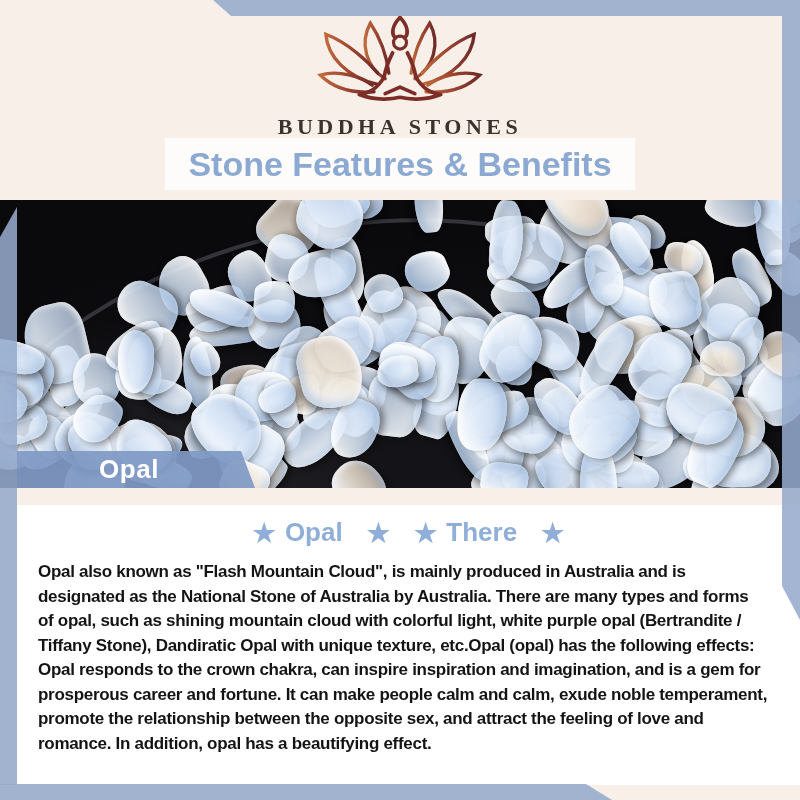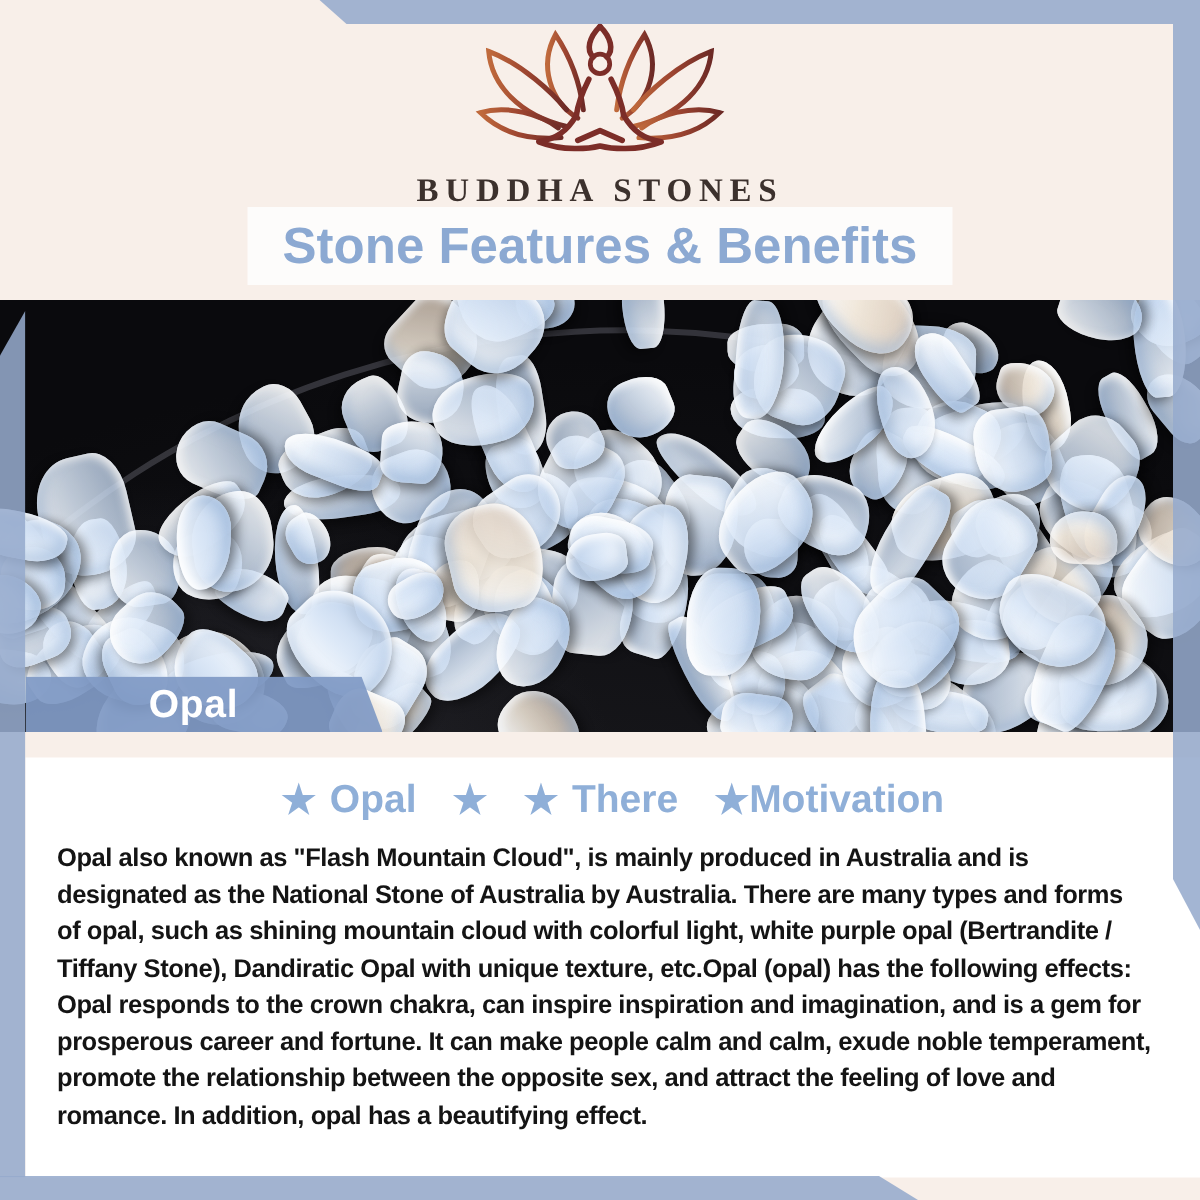--- a/index.html
+++ b/index.html
@@ -327,17 +327,16 @@
     </span>
     <span class="benefit">
       <span class="star">★</span>
     </span>
     <span class="benefit">
       <span class="star">★</span>
       <span>There</span>
     </span>
     <span class="benefit">
       <span class="star">★</span>
-      <span>Motivation</span>
     </span>
   </div>
   <div class="description">Opal also known as "Flash Mountain Cloud", is mainly produced in Australia and is designated as the National Stone of Australia by Australia. There are many types and forms of opal, such as shining mountain cloud with colorful light, white purple opal (Bertrandite / Tiffany Stone), Dandiratic Opal with unique texture, etc.Opal (opal) has the following effects: Opal responds to the crown chakra, can inspire inspiration and imagination, and is a gem for prosperous career and fortune. It can make people calm and calm, exude noble temperament, promote the relationship between the opposite sex, and attract the feeling of love and romance. In addition, opal has a beautifying effect.</div>
 </div>
 
 </body></html>

